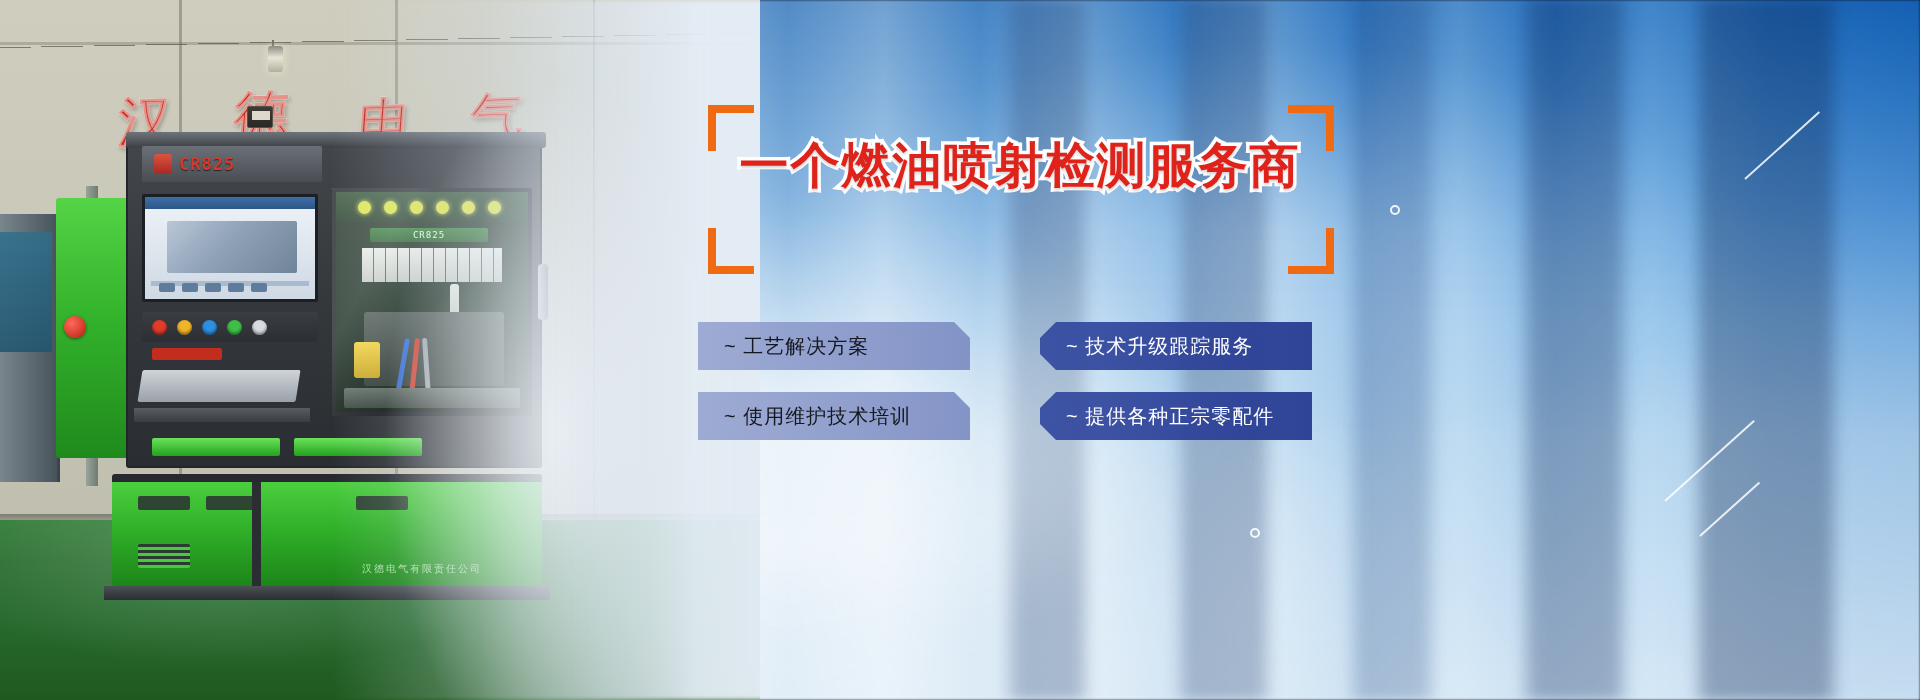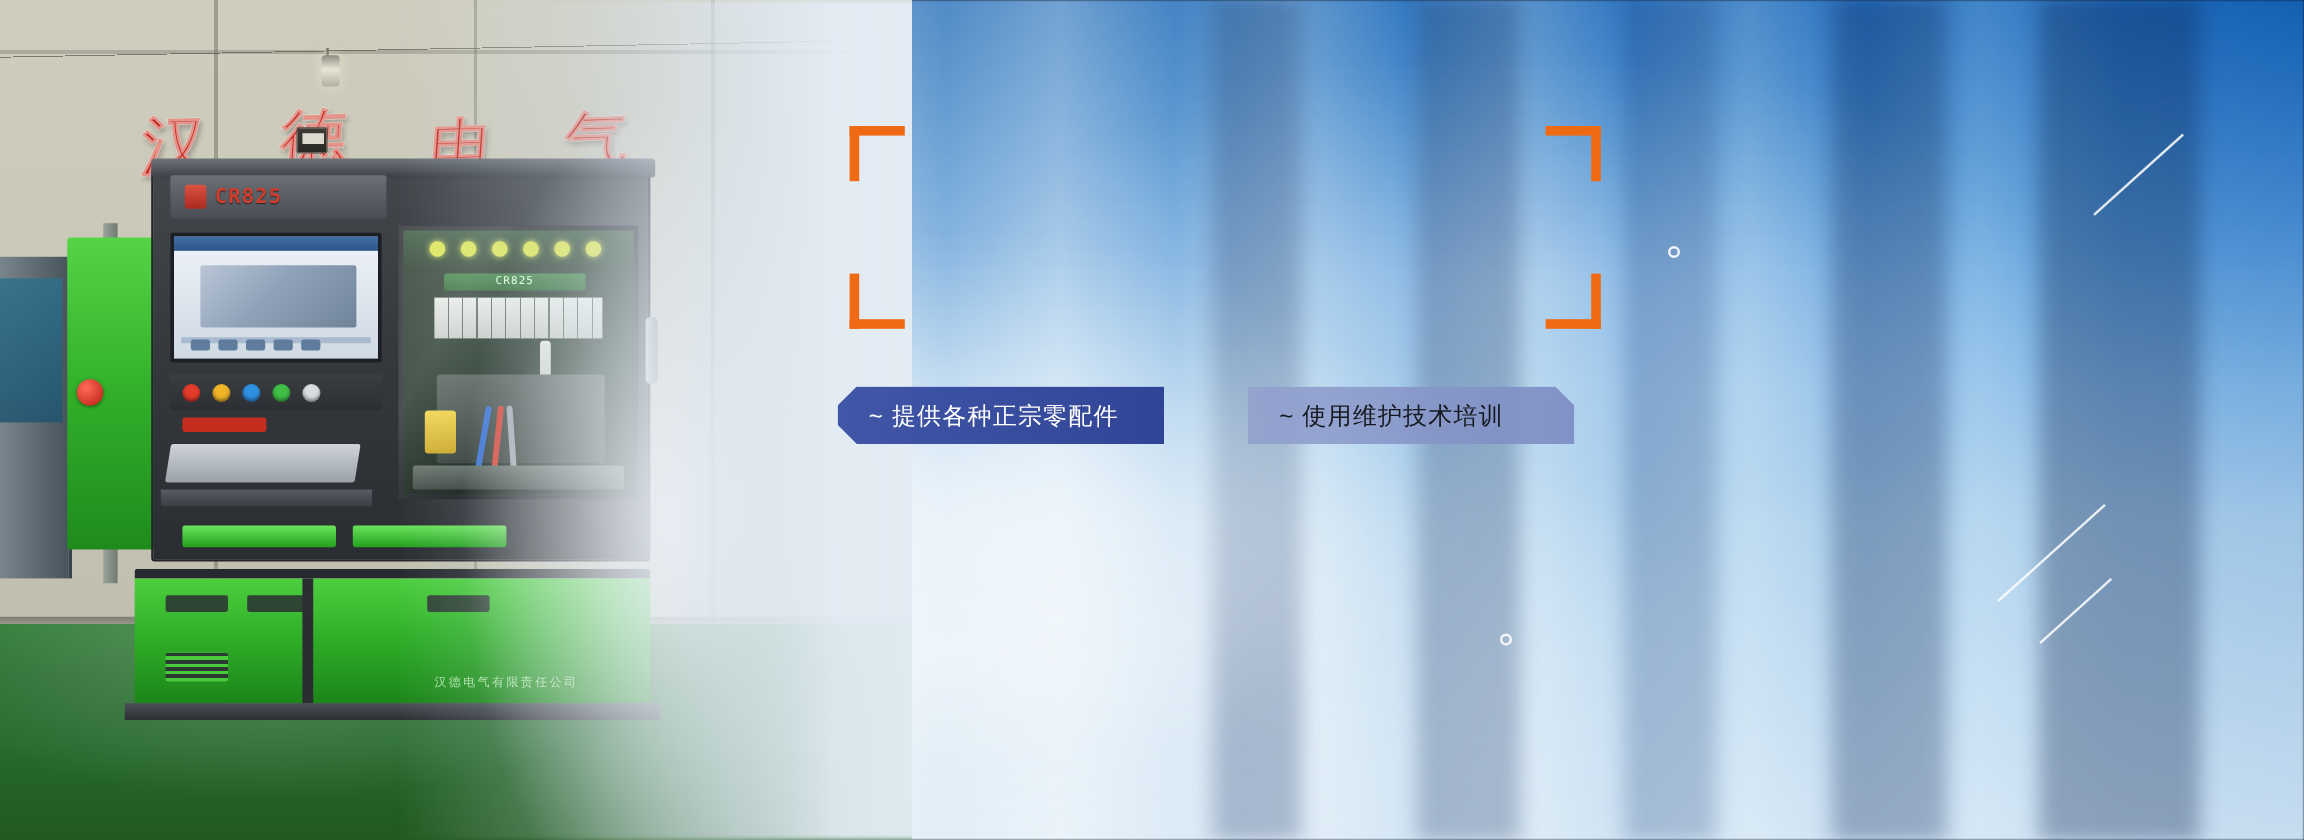--- a/index.html
+++ b/index.html
@@ -345,24 +345,27 @@
       </div>
     <div class="bracket bl">
         <i></i>
         <i></i>
       </div>
     <div class="bracket br">
         <i></i>
         <i></i>
       </div>
 
+    <div class="headline">一个燃油喷射检测服务商</div>
 
     <div class="btns">
+      <div class="btn light">~ 工艺解决方案</div>
+      <div class="btn dark">~ 技术升级跟踪服务</div>
+      <div class="btn light">~ 使用维护技术培训</div>
       <div class="btn dark">~ 提供各种正宗零配件</div>
-      <div class="btn light">~ 使用维护技术培训</div>
     </div>
 
     <div class="deco">
       <div class="dline" style="left:1055px;top:178px;width:100px;transform:rotate(-42deg);"></div>
       <div class="dline" style="left:975px;top:500px;width:120px;transform:rotate(-42deg);"></div>
       <div class="dline" style="left:1010px;top:535px;width:80px;transform:rotate(-42deg);"></div>
       <div class="dcirc" style="left:700px;top:205px;width:10px;height:10px;"></div>
       <div class="dcirc" style="left:560px;top:528px;width:10px;height:10px;"></div>
     </div>
 

